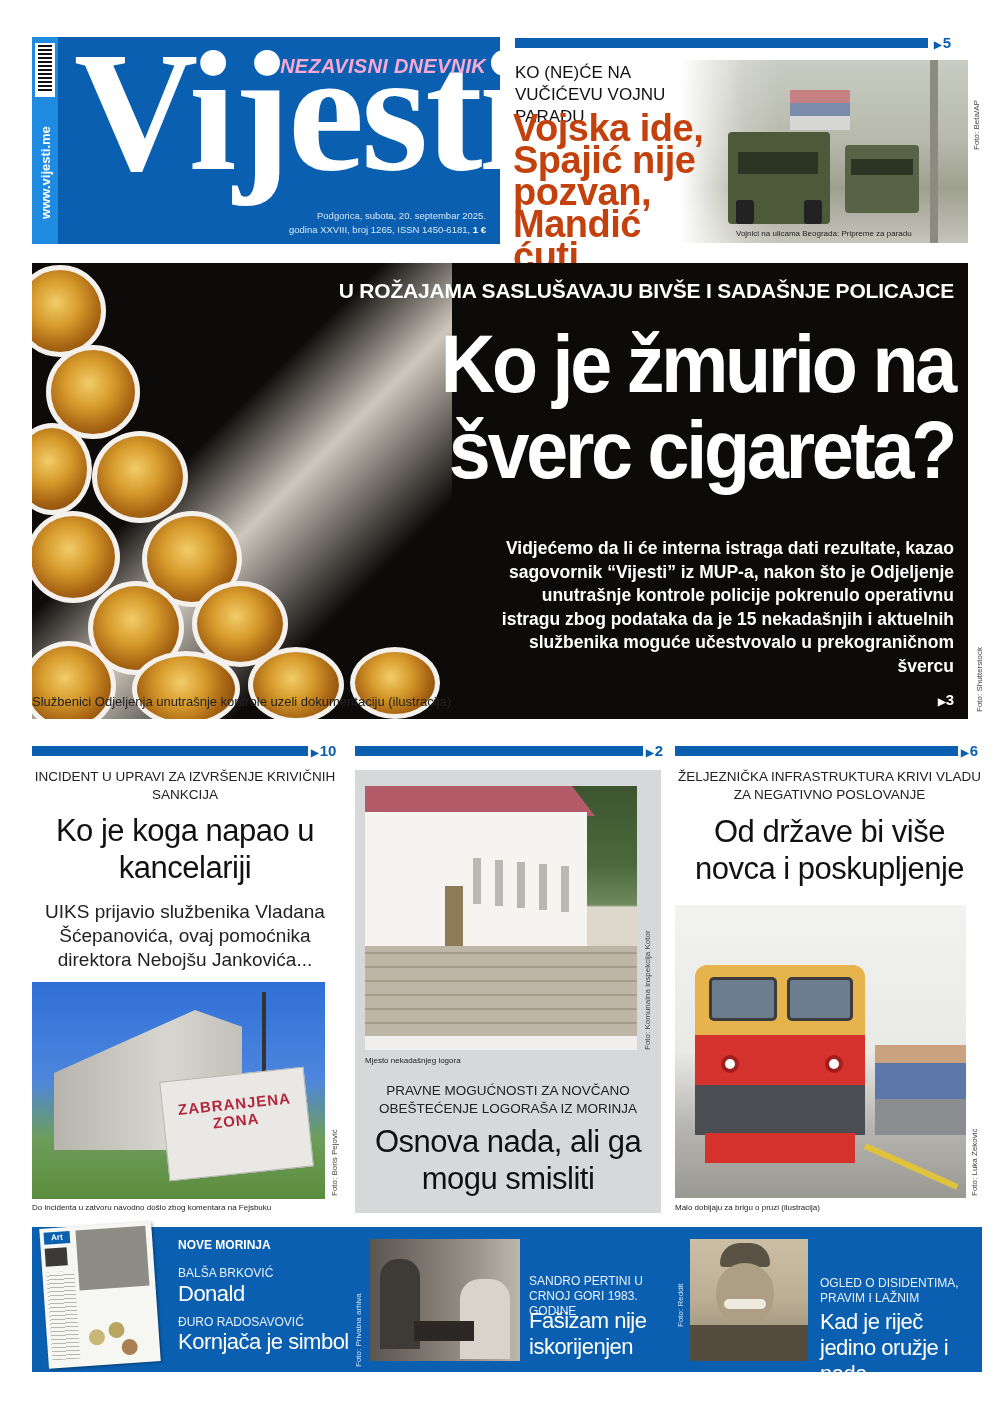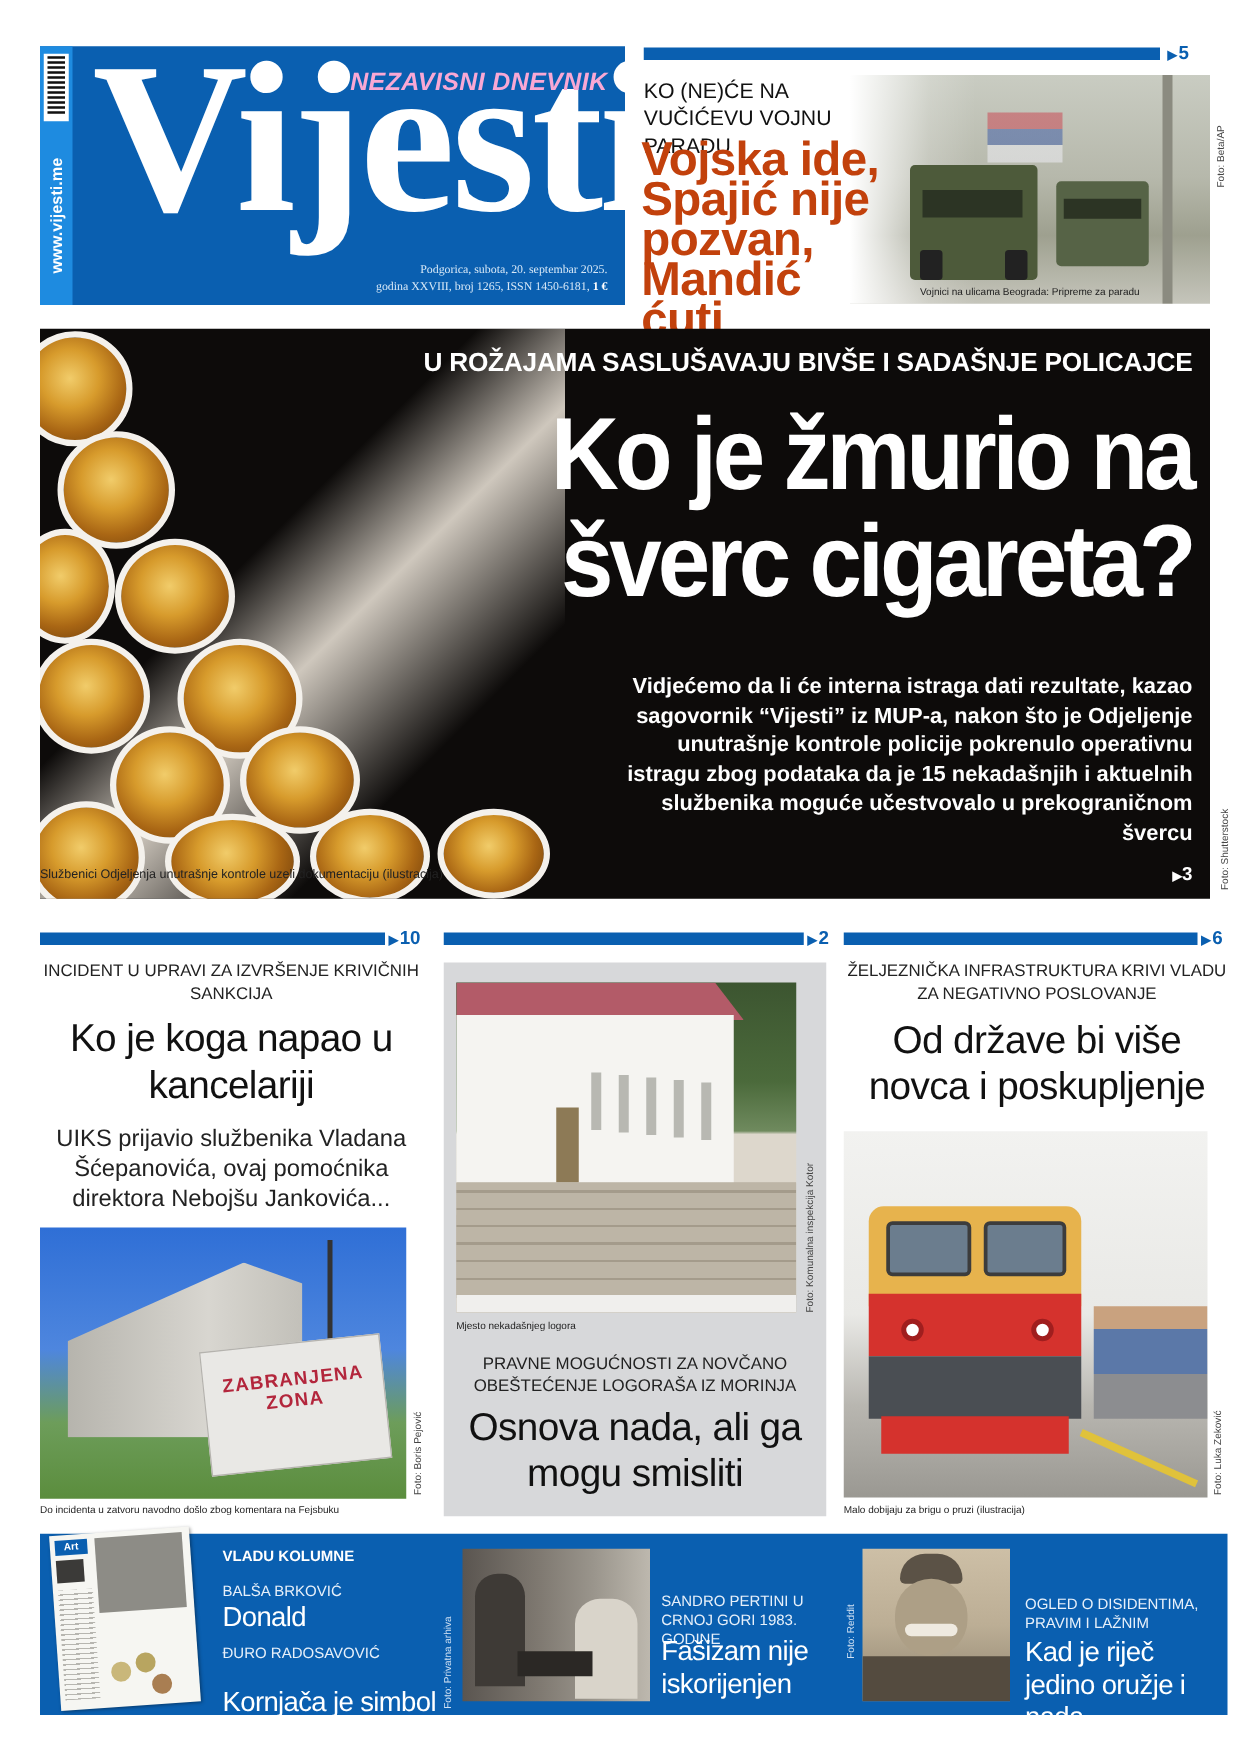--- a/index.html
+++ b/index.html
@@ -8,21 +8,21 @@
   .abs { position: absolute; }
 
   
   .masthead { left: 32px; top: 37px; width: 468px; height: 207px; background: #0a5fb0; }
   .mast-strip { left: 0; top: 0; width: 26px; height: 207px; background: #1e8be0; }
   .barcode { left: 3px; top: 6px; width: 20px; height: 54px; background: #fff; padding: 2px 3px; }
   .barcode i { display: block; height: 2px; background: #111; margin-bottom: 2px; }
   .mast-url { left: -62px; top: 128px; width: 150px; transform: rotate(-90deg); color: #fff; font-weight: bold; font-size: 13px; text-align: center; white-space: nowrap; }
   .mast-tagline { right: 14px; top: 18px; color: #f9a8d4; font-style: italic; font-weight: bold; font-size: 20px; letter-spacing: 0.3px; }
   .mast-logo { left: 42px; top: -12px; color: #fff; font-family: "Liberation Serif", serif; font-weight: bold; font-size: 172px; letter-spacing: -3px; line-height: 1; }
-  .mast-date { right: 14px; top: 172px; color: #d7e8f7; font-size: 9.5px; text-align: right; line-height: 14px; font-family: Liberation Serif, serif; }
+  .mast-date { right: 14px; top: 172px; color: #d7e8f7; font-size: 9.5px; text-align: right; line-height: 14px; }
   .mast-date b { color: #fff; }
 
   
   .sbar { height: 10px; background: #0a5fb0; }
   .spage { color: #0a5fb0; font-weight: bold; font-size: 15px; line-height: 12px; }
   .spage .tri { font-size: 10px; margin-right: 1px; }
 
   
   .tr-kicker { left: 515px; top: 62px; font-size: 17px; line-height: 22px; color: #111; width: 200px; }
   .tr-head { left: 513px; top: 112px; font-size: 38px; line-height: 32px; font-weight: bold; color: #c2410c; width: 200px; letter-spacing: -0.5px; }
@@ -38,21 +38,21 @@
   
   .lead { left: 32px; top: 263px; width: 936px; height: 456px; background: #0d0b0a; overflow: hidden; }
   .cig-area { left: 0; top: 0; width: 420px; height: 456px; }
   .cig { position: absolute; border-radius: 50%; border: 5px solid #f4f1ec;
     background: radial-gradient(circle at 45% 40%, #f1cc6a 0%, #d79b2c 35%, #a96614 65%, #6e3d0a 100%); }
   .cig-fade { position: absolute; background: linear-gradient(135deg, rgba(255,255,255,0) 40%, rgba(240,232,220,0.85) 55%, rgba(13,11,10,0) 75%); }
   .lead-kicker { right: 14px; top: 16px; color: #fff; font-weight: bold; font-size: 21px; letter-spacing: -0.2px; }
   .lead-head { right: 14px; top: 58px; color: #fff; font-weight: bold; font-size: 82px; line-height: 86px; text-align: right; letter-spacing: -3.5px; transform: scaleX(0.92); transform-origin: right top; }
   .lead-deck { right: 14px; top: 274px; width: 470px; color: #fff; font-weight: bold; font-size: 17.5px; line-height: 23.5px; text-align: right; }
   .lead-page { right: 14px; top: 428px; color: #fff; font-weight: bold; font-size: 15px; }
-  .lead-caption { left: 32px; top: 694px; font-size: 10px; color: #222; }
+  .lead-caption { left: 32px; top: 694px; font-size: 13px; color: #222; }
   .lead-credit { left: 975px; top: 712px; transform: rotate(-90deg); transform-origin: left top; font-size: 8px; color: #444; white-space: nowrap; }
 
   
   .kicker-sm { font-size: 13.5px; line-height: 18px; color: #222; text-align: center; text-transform: uppercase; }
   .head-md { font-size: 31px; line-height: 37px; color: #111; text-align: center; letter-spacing: -0.5px; }
   .deck-md { font-size: 19px; line-height: 24px; color: #222; text-align: center; }
   .cap-xs { font-size: 8px; color: #222; white-space: nowrap; }
   .credit-v { transform: rotate(-90deg); transform-origin: left top; font-size: 8px; color: #444; white-space: nowrap; }
 
   
@@ -222,25 +222,25 @@
   <div class="paper-thumb" style="left:12px; top:-2px; width:112px; height:140px;">
     <div style="position:absolute; left:4px; top:4px; width:26px; height:12px; background:#0a5fb0; color:#fff; font-size:8px; font-weight:bold; text-align:center; line-height:12px;">Art</div>
     <div style="position:absolute; left:36px; top:4px; width:70px; height:60px; background:#8d8c86;"></div>
     <div style="position:absolute; left:4px; top:20px; width:22px; height:18px; background:#3b3a38;"></div>
     <div style="position:absolute; left:4px; top:44px; width:28px; height:88px; background:repeating-linear-gradient(0deg,#b7b6b0 0 1px,#f6f6f2 1px 4px);"></div>
     <div style="position:absolute; left:42px; top:104px; width:16px; height:16px; border-radius:50%; background:#c9b77a;"></div>
     <div style="position:absolute; left:62px; top:98px; width:16px; height:16px; border-radius:50%; background:#b8a560;"></div>
     <div style="position:absolute; left:74px; top:116px; width:16px; height:16px; border-radius:50%; background:#a97e52;"></div>
   </div>
 
-  <div class="abs" style="left:146px; top:11px; color:#fff; font-weight:bold; font-size:12px;">VLADU KOLUMNE</div>
+  <div class="abs" style="left:146px; top:11px; color:#fff; font-weight:bold; font-size:12px;">NOVE MORINJA</div>
   <div class="abs bt-small" style="left:146px; top:39px;">BALŠA BRKOVIĆ</div>
   <div class="abs bt-big" style="left:146px; top:54px;">Donald</div>
   <div class="abs bt-small" style="left:146px; top:88px;">ĐURO RADOSAVOVIĆ</div>
-  <div class="abs bt-big" style="left:146px; top:102px;margin-top:20px;">Kornjača je simbol</div>
+  <div class="abs bt-big" style="left:146px; top:102px;">Kornjača je simbol</div>
 
   <div class="abs credit-v" style="left:322px; top:140px; color:#cfe0f3;">Foto: Privatna arhiva</div>
   <div class="bw-photo" style="left:338px; top:12px; width:150px; height:122px; background:linear-gradient(90deg,#5a5550 0%,#7e7870 40%,#9a958c 70%,#bdb8ae 100%);">
     <div style="position:absolute; left:10px; top:20px; width:40px; height:90px; background:#3e3a36; border-radius:18px 18px 0 0;"></div>
     <div style="position:absolute; left:90px; top:40px; width:50px; height:80px; background:#d9d4ca; border-radius:20px 20px 0 0;"></div>
     <div style="position:absolute; left:44px; top:82px; width:60px; height:20px; background:#2b2825;"></div>
   </div>
   <div class="abs bt-small" style="left:497px; top:47px; width:150px;">SANDRO PERTINI U CRNOJ GORI 1983. GODINE</div>
   <div class="abs bt-big" style="left:497px; top:81px; width:150px;">Fašizam nije iskorijenjen</div>
 

